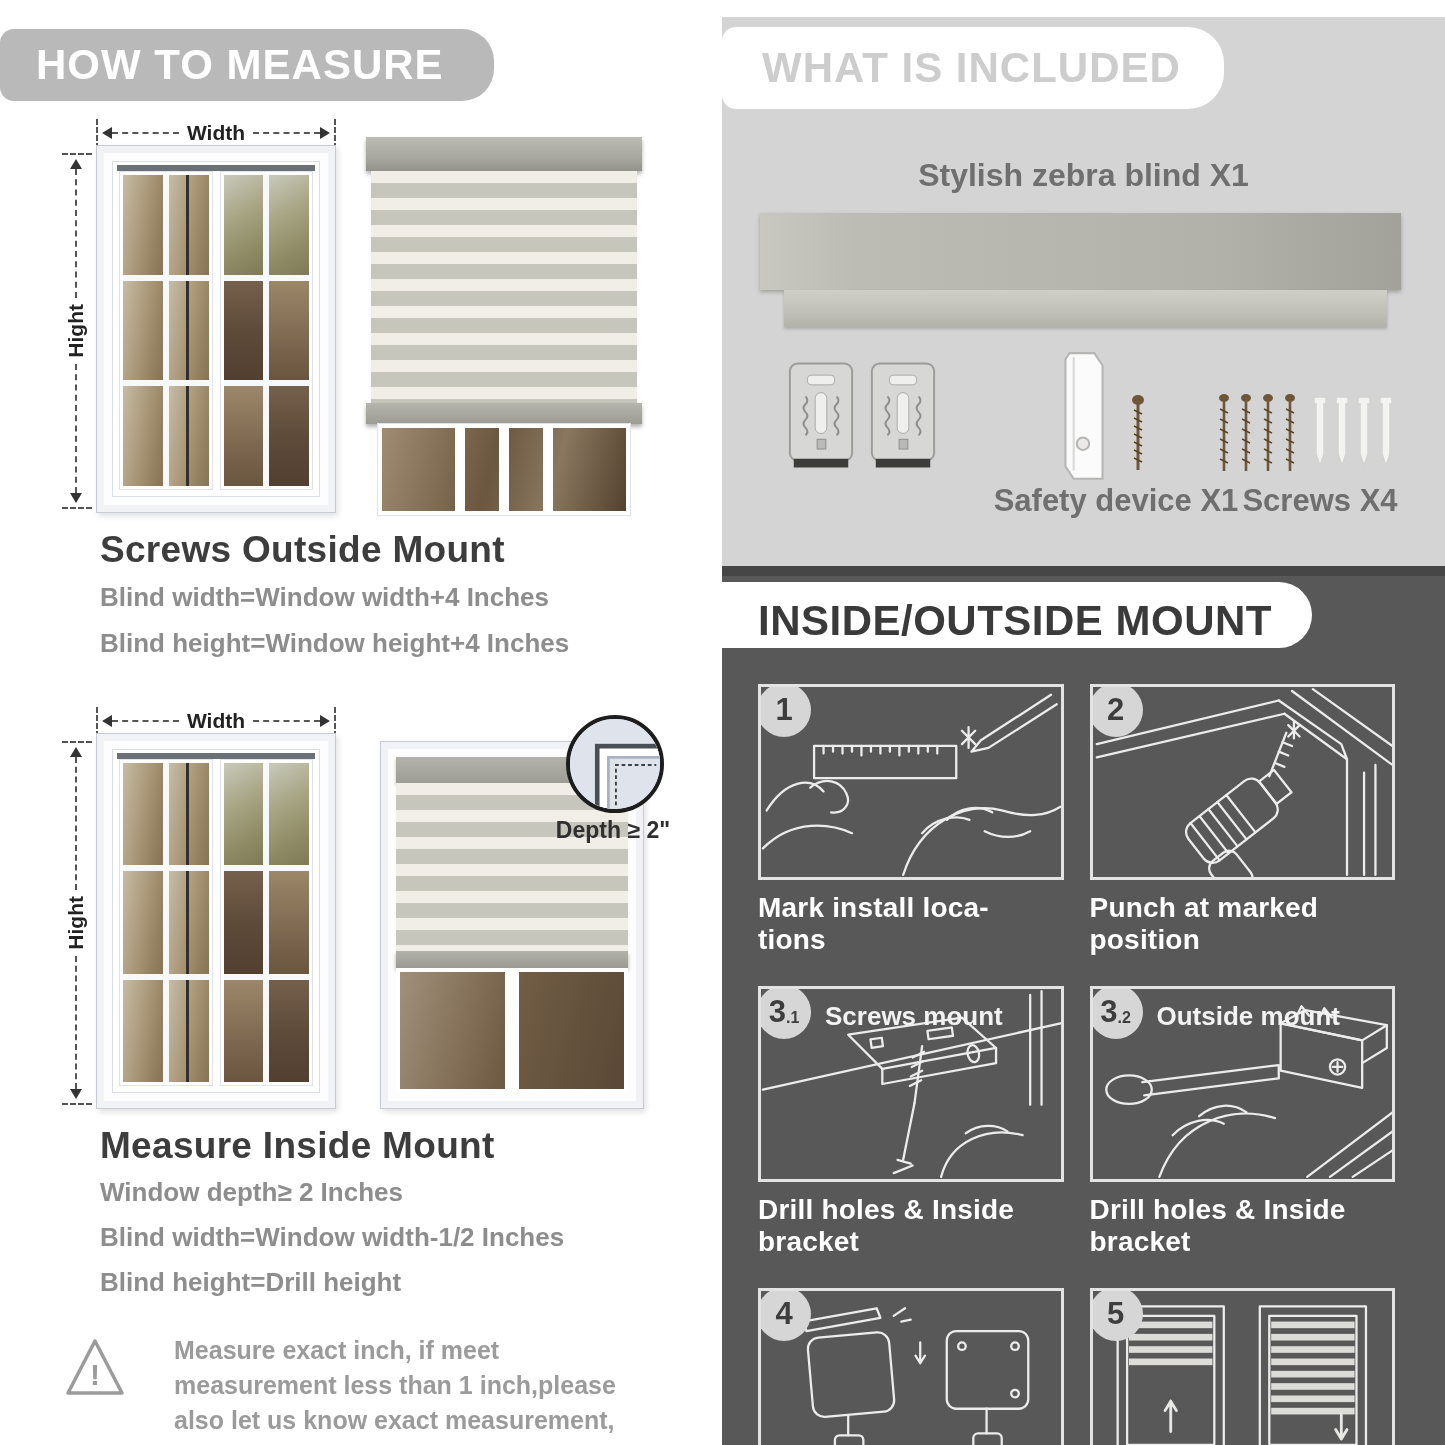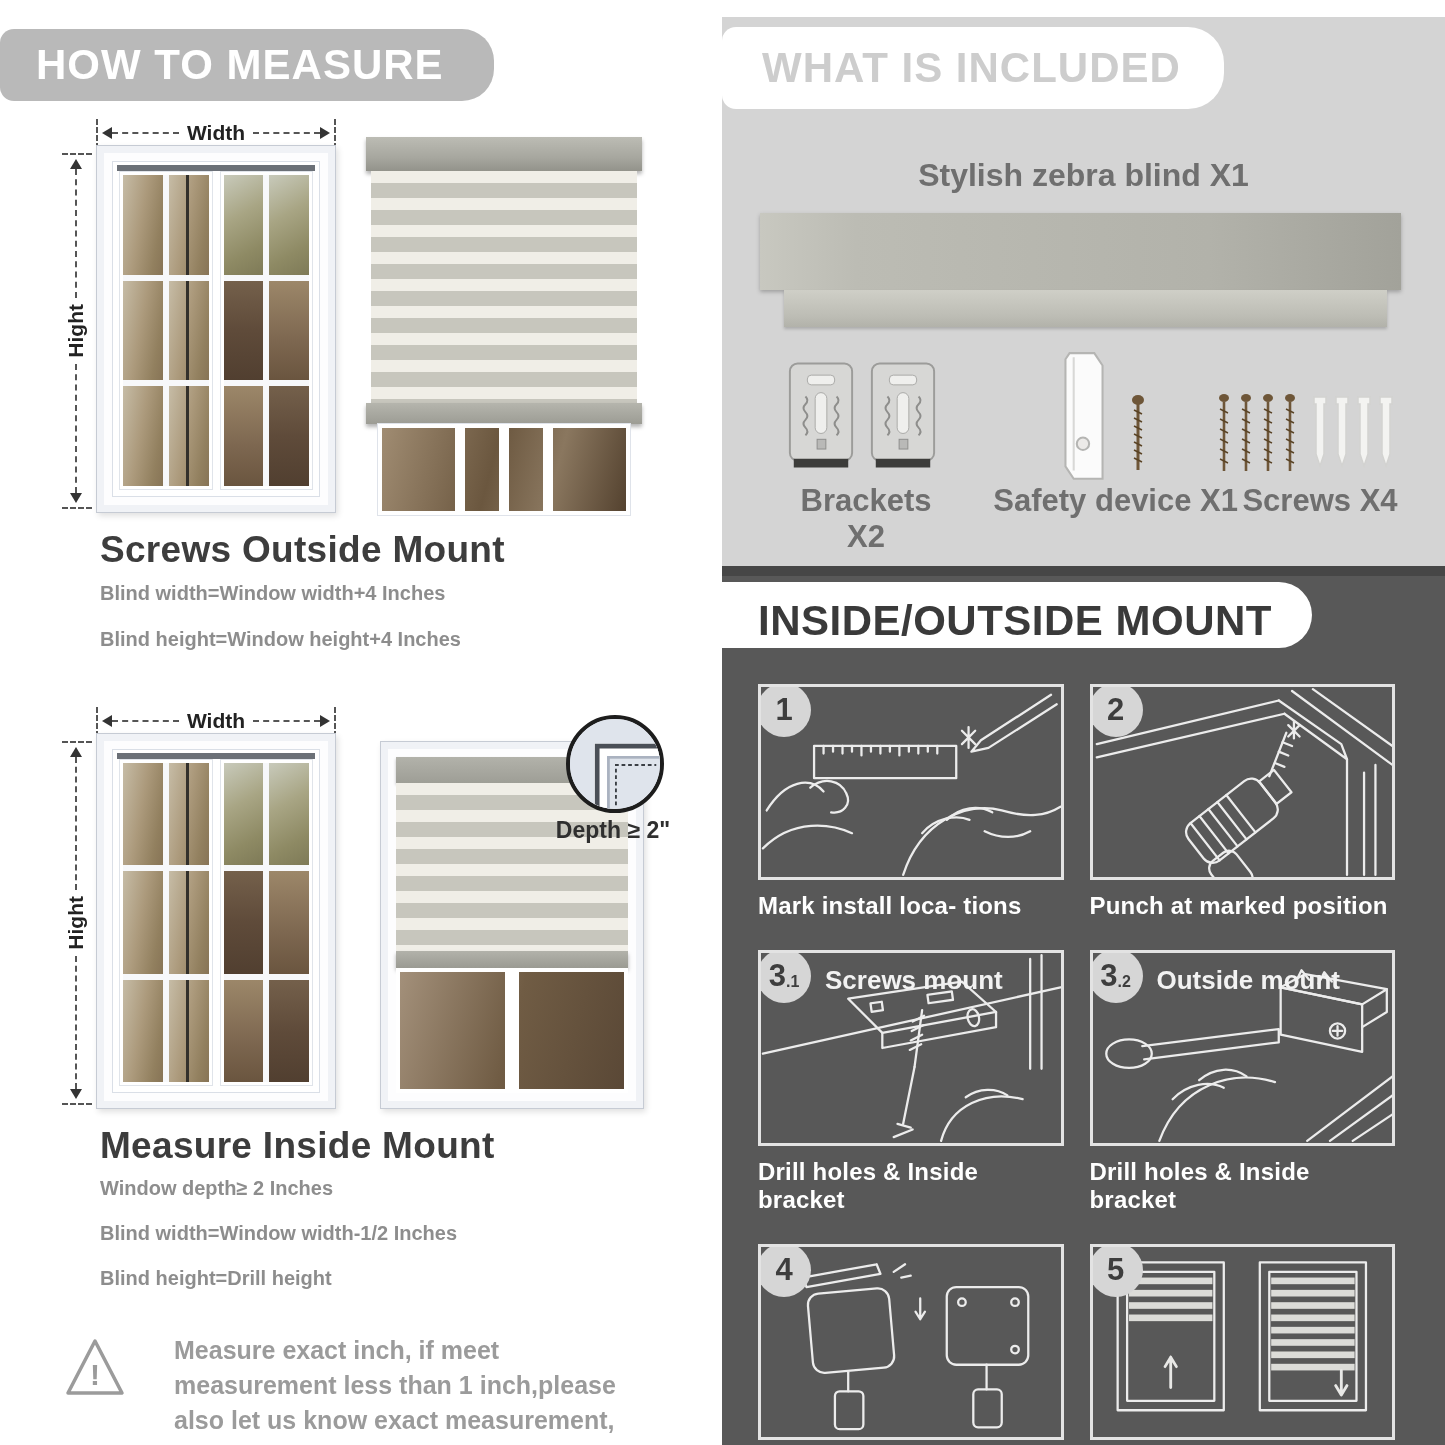--- a/index.html
+++ b/index.html
@@ -69,21 +69,21 @@
   .iglass{flex:1;background:
     linear-gradient(90deg,rgba(0,0,0,0) 0 47%,#fff 47% 53%,rgba(0,0,0,0) 53%),
     linear-gradient(105deg,#a3907a,#705c44 50%,#5a4836);border:4px solid #fff;}
 
   .depth-circle{position:absolute;left:566px;top:698px;width:98px;height:98px;border:4px solid #1d1d1d;
     border-radius:50%;overflow:hidden;background:#dfe4ec;z-index:5;}
   .depth-label{position:absolute;left:548px;top:800px;width:130px;text-align:center;font-size:23px;
     font-weight:bold;color:#2f2f2f;z-index:5;}
 
   .title{position:absolute;left:100px;margin:0;font-size:37px;font-weight:bold;color:#3d3d3d;letter-spacing:.3px;}
-  .line{position:absolute;left:100px;margin:0;font-size:20px;font-weight:bold;color:#8d8d8d;}
+  .line{position:absolute;left:100px;margin:0;font-size:26px;font-weight:bold;color:#8d8d8d;}
 
   .warn-tri{position:absolute;left:64px;top:1318px;width:62px;height:66px;}
   .warn-text{position:absolute;left:174px;top:1316px;width:448px;margin:0;font-size:25px;line-height:35px;
     color:#9b9b9b;font-weight:600;}
 
   
   .right{position:absolute;left:722px;top:0;width:723px;height:1445px;}
   .included{position:absolute;left:0;top:0;width:723px;height:691px;background:#d4d4d4;}
   .inc-header{position:absolute;left:0;top:10px;width:502px;height:82px;background:#fff;
     border-radius:14px 36px 36px 14px;}
@@ -91,39 +91,39 @@
     color:#cdcdcd;letter-spacing:1px;}
   .blind-label{position:absolute;left:0;top:140px;width:100%;margin:0;text-align:center;font-size:32px;
     font-weight:bold;color:#6f6f6f;}
   .cassette-big{position:absolute;left:38px;top:196px;width:641px;height:77px;
     background:linear-gradient(90deg,#c8c8c0,#bcbcb4 15%,#b2b2aa 70%,#a2a29a),
                linear-gradient(180deg,#c2c2ba,#aeaea6);box-shadow:0 2px 4px rgba(0,0,0,.25);}
   .cassette-lip{position:absolute;left:24px;right:14px;top:77px;height:37px;
     background:linear-gradient(180deg,#cfcfc7,#bdbdb5 70%,#b2b2aa);box-shadow:0 2px 3px rgba(0,0,0,.2);}
   .part{position:absolute;}
   .part-label{position:absolute;top:466px;margin:0;text-align:center;font-size:31px;font-weight:bold;color:#6f6f6f;}
-  .pl-brackets{left:56px;width:176px;} .pl-safety{left:256px;width:260px;text-align:right;} .pl-screws{left:518px;width:160px;}
+  .pl-brackets{left:56px;width:176px;} .pl-safety{left:264px;width:260px;} .pl-screws{left:518px;width:160px;}
 
   .mount{position:absolute;left:0;top:549px;width:723px;height:896px;background:#585858;
     border-top:10px solid #464646;}
   .mnt-header{position:absolute;left:0;top:6px;width:590px;height:66px;background:#fff;
     border-radius:0 36px 36px 0;}
   .mnt-header span{display:block;line-height:78px;padding-left:36px;font-size:42px;font-weight:bold;
     color:#3a3a3a;letter-spacing:.5px;}
   .steps{position:absolute;left:36px;right:50px;top:108px;display:grid;
     grid-template-columns:1fr 1fr;column-gap:26px;row-gap:30px;}
   .step{margin:0;}
   .tile{position:relative;height:196px;border:3px solid #e3e3e3;overflow:hidden;}
   .badge{position:absolute;top:-4px;left:-4px;width:54px;height:54px;border-radius:50%;background:#d6d6d6;
     display:flex;align-items:center;justify-content:center;color:#3e3e3e;z-index:2;}
   .badge .n{font-size:31px;font-weight:bold;}
   .badge .sub{font-size:16px;font-weight:bold;margin-top:12px;}
   .steplabel{position:absolute;left:64px;top:12px;color:#f2f2f2;font-size:26px;font-weight:bold;z-index:2;}
   .art{position:absolute;inset:0;width:100%;height:100%;}
-  .step figcaption{margin-top:12px;color:#fff;font-size:24px;font-weight:bold;letter-spacing:.2px;}
+  .step figcaption{margin-top:12px;color:#fff;font-size:28px;font-weight:bold;letter-spacing:.2px;}
 </style>
 </head>
 <body>
 
 <div class="canvas">
 
   <div class="left-header">
     <span>HOW TO MEASURE</span>
   </div>
 
@@ -334,21 +334,20 @@
             <g transform="translate(144,4)">
                 <path d="M2,2 h12 v7 h-2 v50 l-4,12 l-4,-12 v-50 h-2 z" fill="#f3f3f1" stroke="#d2d2d0" stroke-width="1.5"></path>
               </g>
             <g transform="translate(166,4)">
                 <path d="M2,2 h12 v7 h-2 v50 l-4,12 l-4,-12 v-50 h-2 z" fill="#f3f3f1" stroke="#d2d2d0" stroke-width="1.5"></path>
               </g>
           </g>
         </svg>
       </div>
 
-      <p class="part-label pl-brackets">Brackets X2</p>
       <p class="part-label pl-safety">Safety device X1</p>
       <p class="part-label pl-screws">Screws X4</p>
     </div>
 
     <div class="mount">
       <div class="mnt-header">
         <span>INSIDE/OUTSIDE MOUNT</span>
       </div>
 
       <div class="steps">

